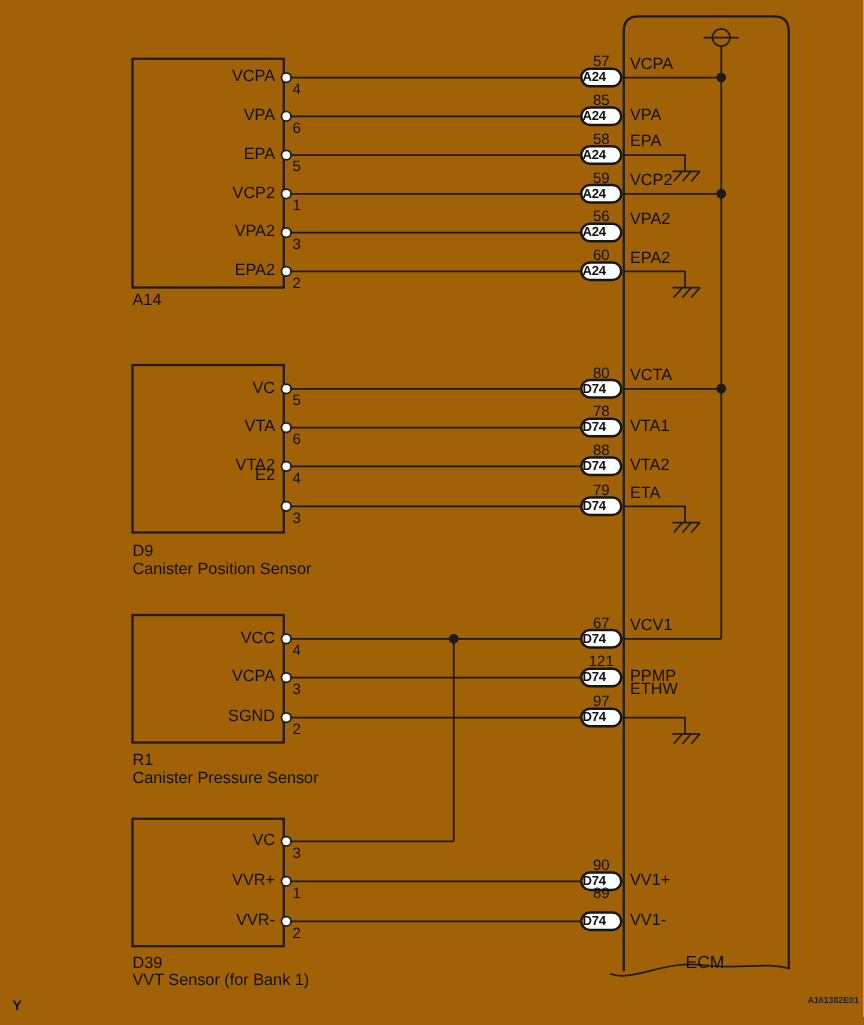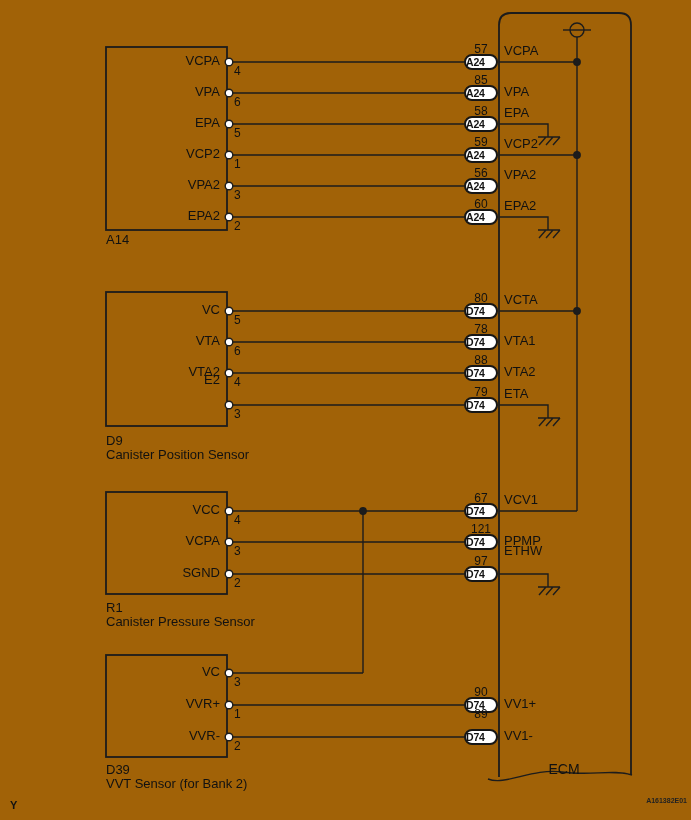--- a/index.html
+++ b/index.html
@@ -139,21 +139,21 @@
   <div class="txt comp-id" style="top:601px">R1</div>
   <div class="txt comp-name" style="top:615px">Canister Pressure Sensor</div>
 
   <div class="txt pin-label" style="top:665px">VC</div>
   <div class="txt pin-num" style="top:676px">3</div>
   <div class="txt pin-label" style="top:697px">VVR+</div>
   <div class="txt pin-num" style="top:708px">1</div>
   <div class="txt pin-label" style="top:729px">VVR-</div>
   <div class="txt pin-num" style="top:740px">2</div>
   <div class="txt comp-id" style="top:763px">D39</div>
-  <div class="txt comp-name" style="top:777px">VVT Sensor (for Bank 2)</div>
+  <div class="txt comp-name" style="top:777px">VVT Sensor (for Bank 1)</div>
 
   <div class="txt term-num" style="top:43px">57</div>
   <div class="oval" style="top:54px">
       <span>A24</span>
     </div>
   <div class="txt signal" style="top:44px">VCPA</div>
 
   <div class="txt term-num" style="top:74px">85</div>
   <div class="oval" style="top:85px">
       <span>A24</span>

